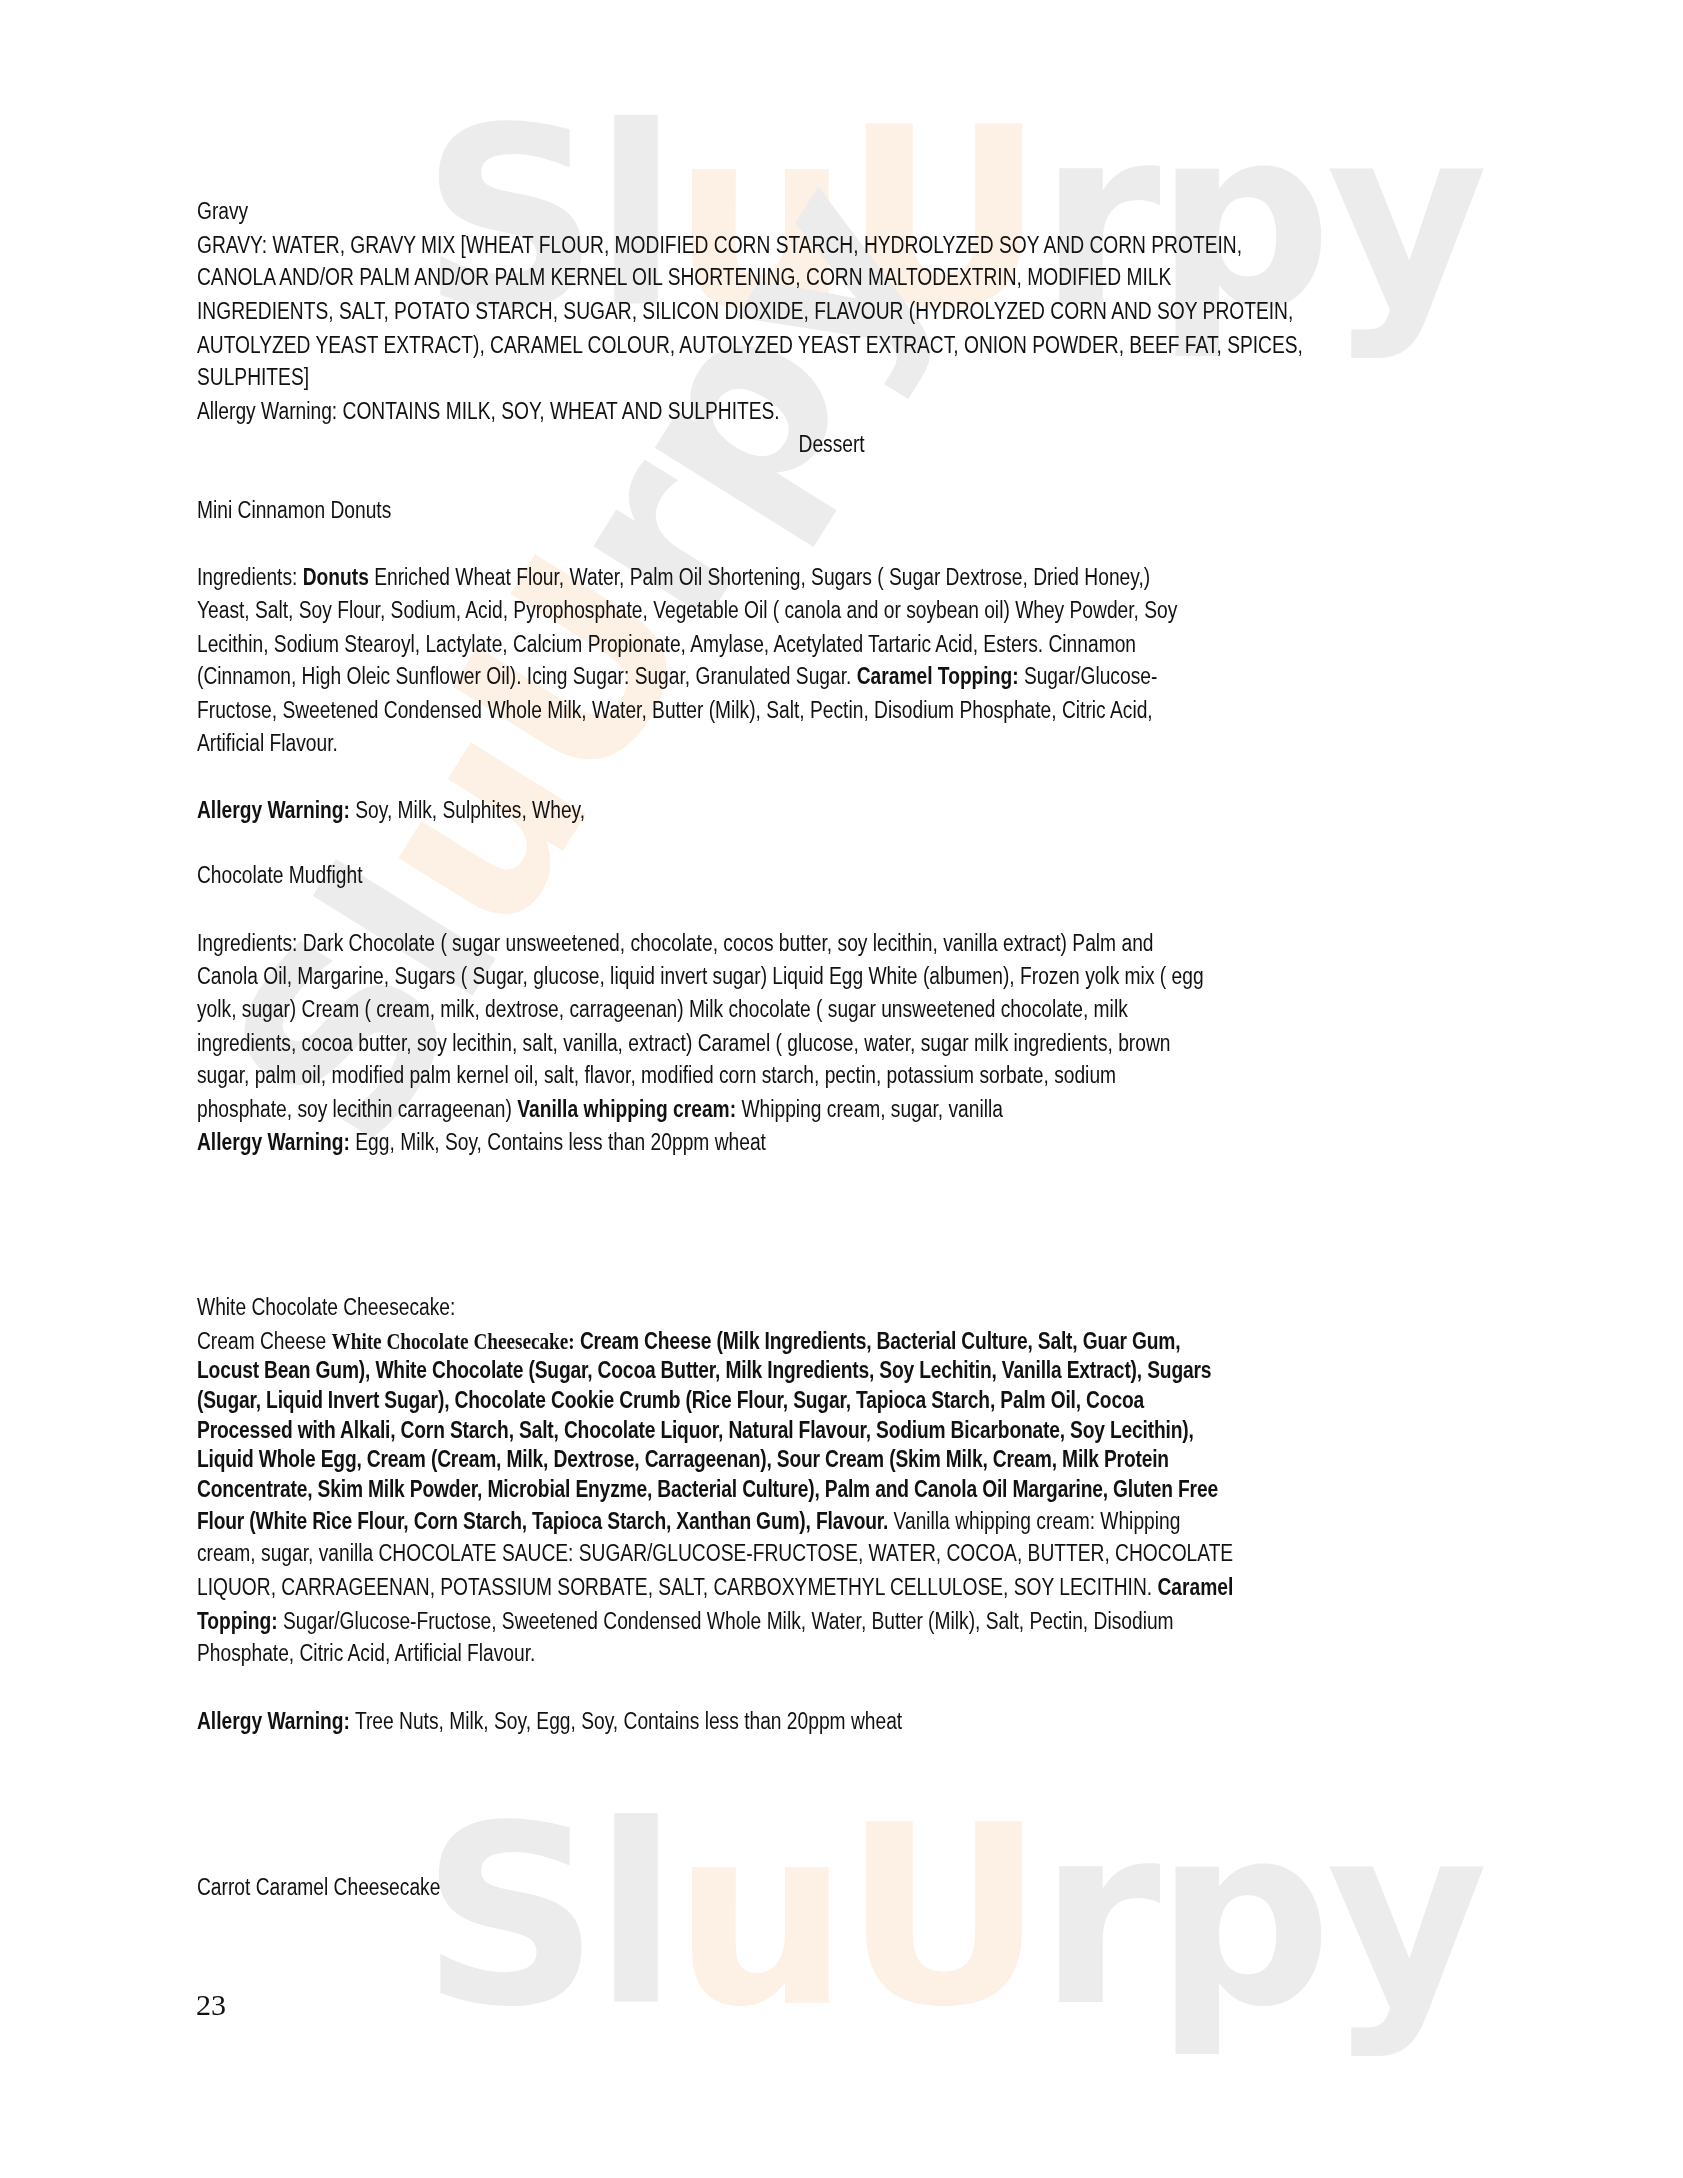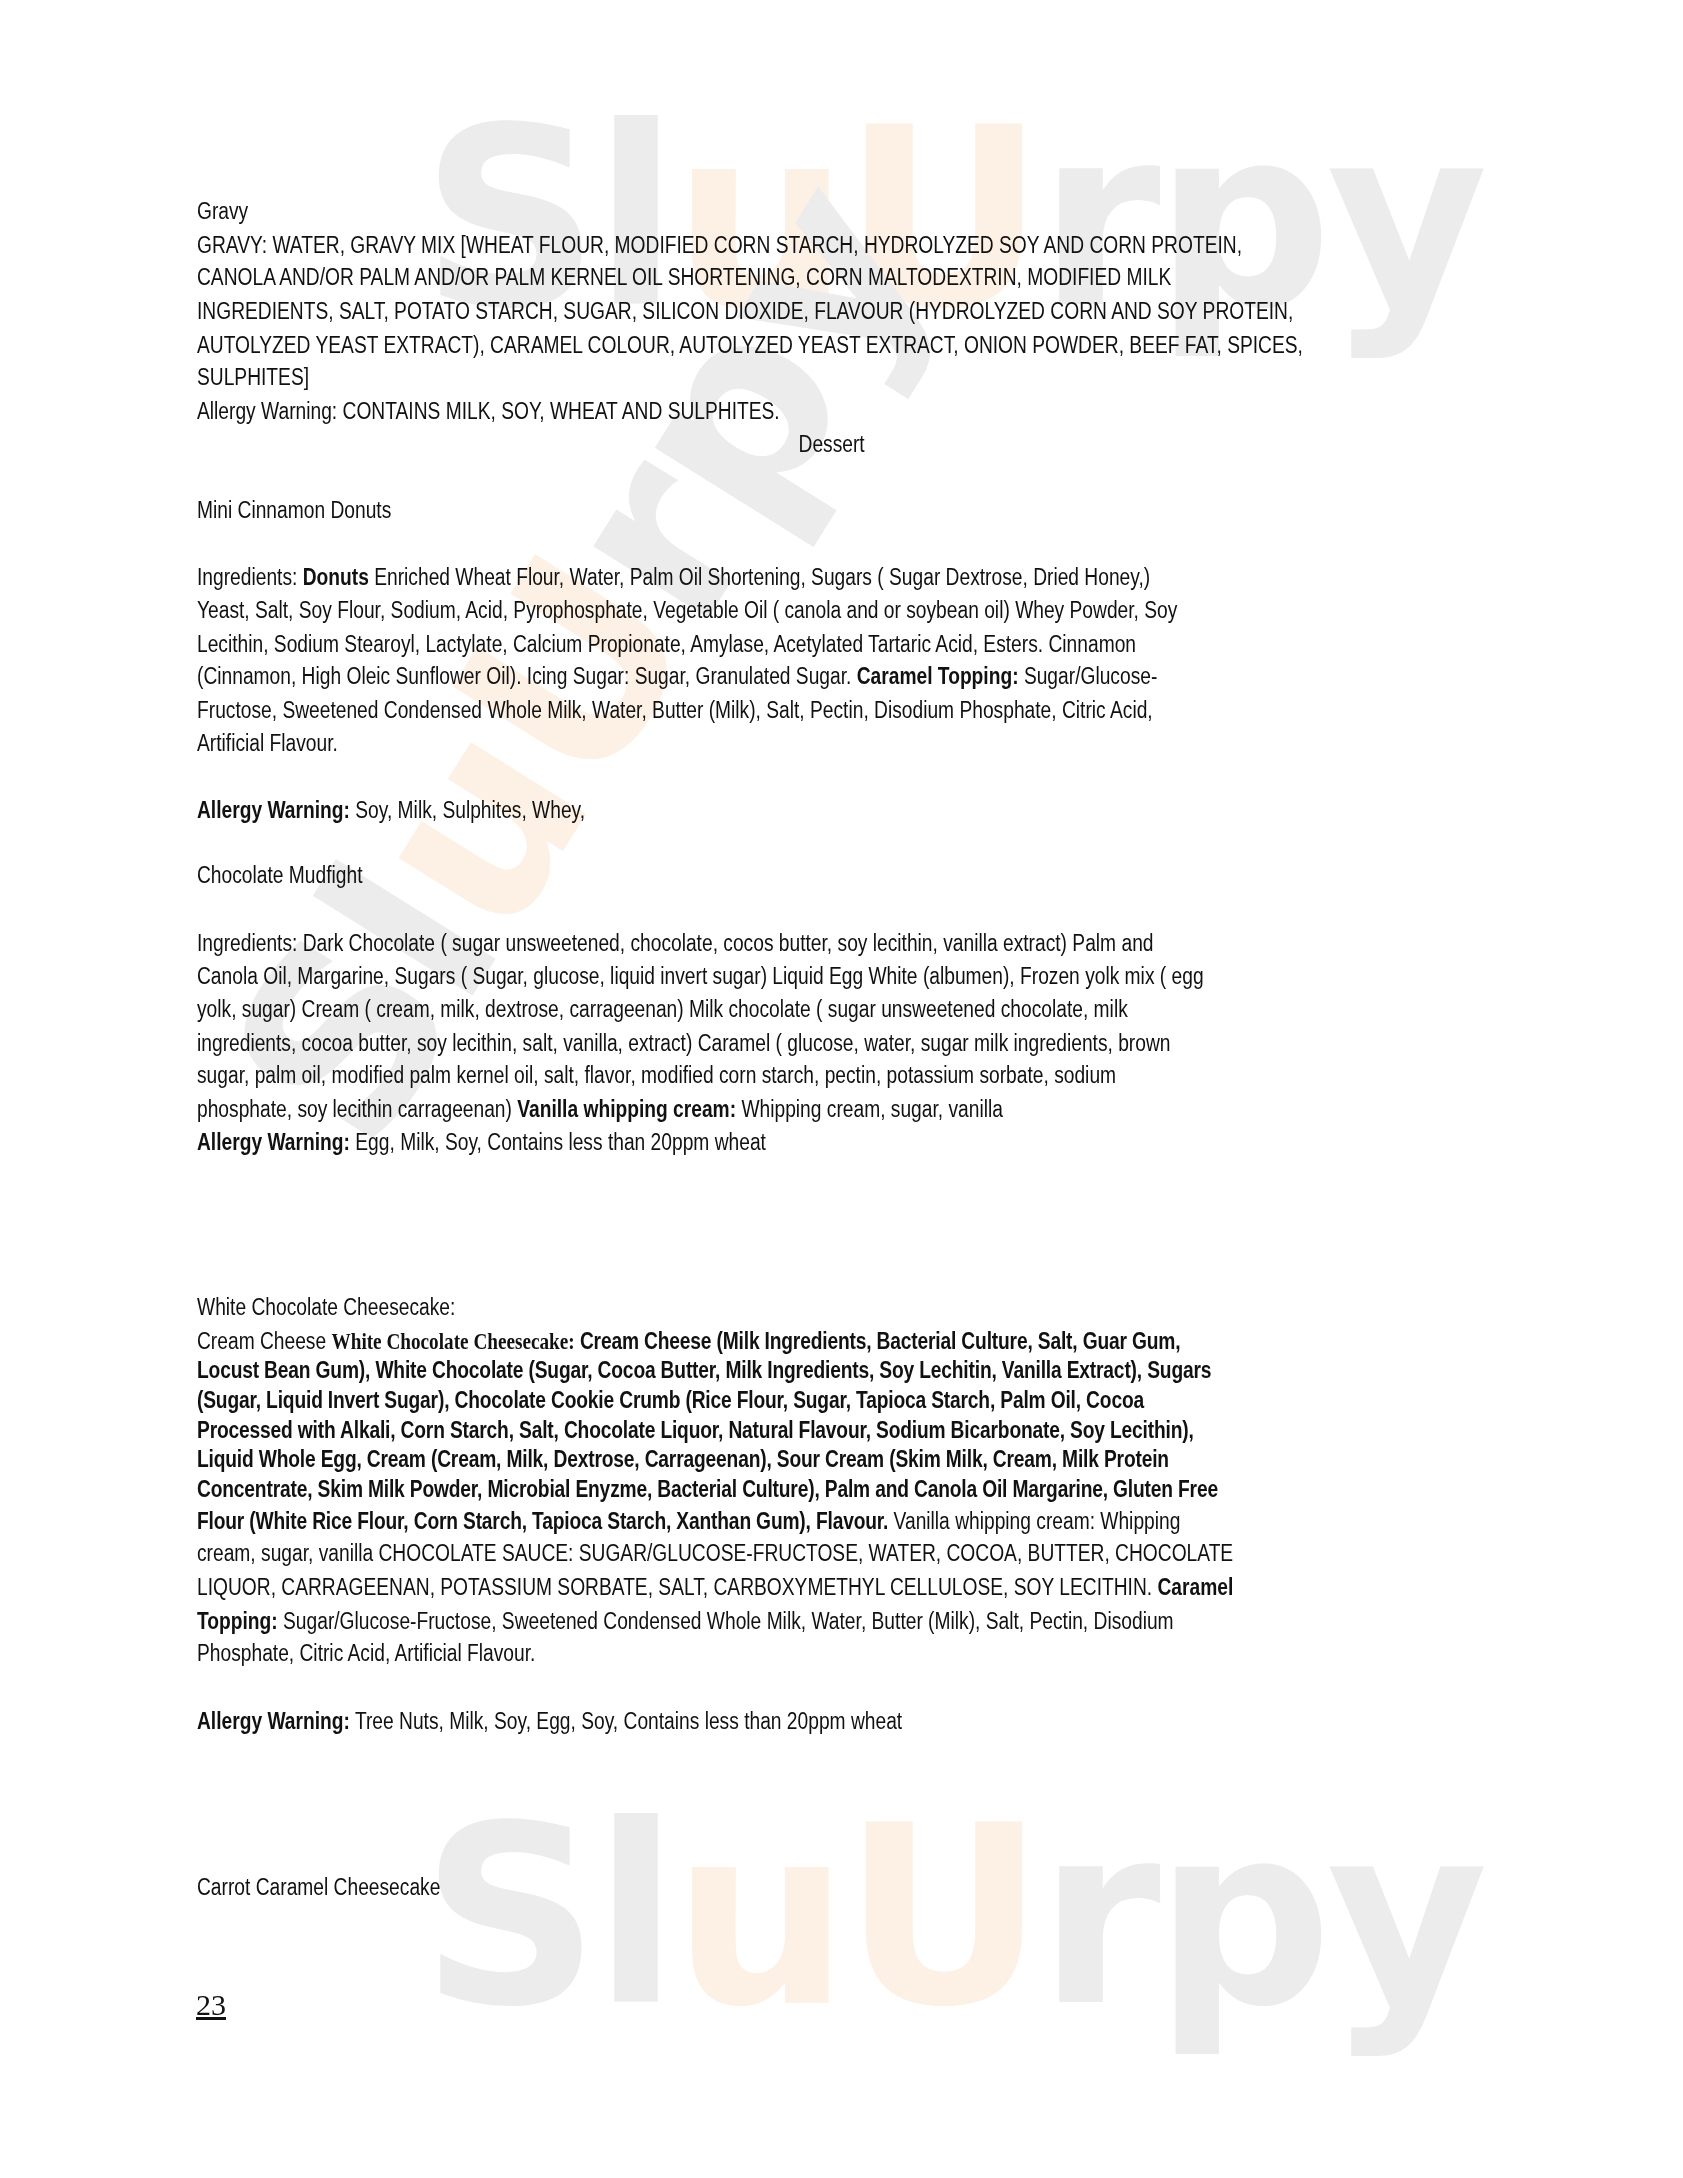--- a/index.html
+++ b/index.html
@@ -9,21 +9,21 @@
   .wm .o { color: #fdf0e4; }
   .wm-top { left: 421px; top: 94px; font-size: 248px; letter-spacing: -6px; }
   .wm-mid { left: 297px; top: 990px; font-size: 248px; letter-spacing: -6px; transform: rotate(-58deg); transform-origin: left center; }
   .wm-bot { left: 421px; top: 1792px; font-size: 248px; letter-spacing: -6px; }
   .ln { position: absolute; left: 197px; white-space: nowrap; font-size: 23px; line-height: 30px; transform-origin: left top; transform: scaleX(0.835); }
   .b { font-weight: bold; }
   .serif { font-family: "Liberation Serif", serif; font-weight: bold; }
   .heavy { font-weight: bold; letter-spacing: -0.2px; }
   .center { position: absolute; left: 0; width: 1683px; text-align: center; font-size: 23px; line-height: 30px; transform: none; }
   .center span { display: inline-block; transform: scaleX(0.835); margin-left: 0px; position: relative; left: -10px; }
-  .pageno { position: absolute; left: 196px; top: 1988px; font-family: "Liberation Serif", serif; font-size: 30px; line-height: 34px; text-decoration: underline; }
+  .pageno { position: absolute; left: 196px; top: 1988px; font-family: "Liberation Serif", serif; font-size: 30px; line-height: 34px; }
 </style>
 </head>
 <body>
 
 <div class="wm wm-top">
   <span class="g">Sl</span><span class="o">uU</span><span class="g">rpy</span>
 </div>
 <div class="wm wm-mid">
   <span class="g">Sl</span><span class="o">uU</span><span class="g">rpy</span>
 </div>

